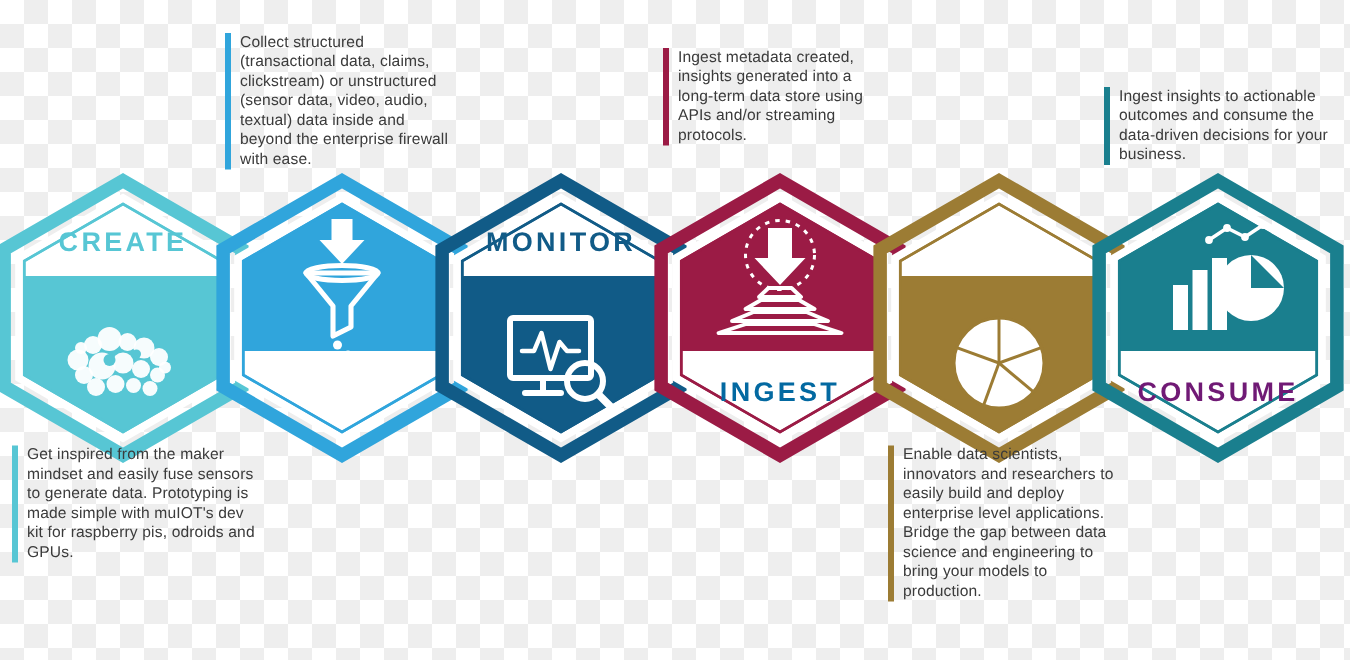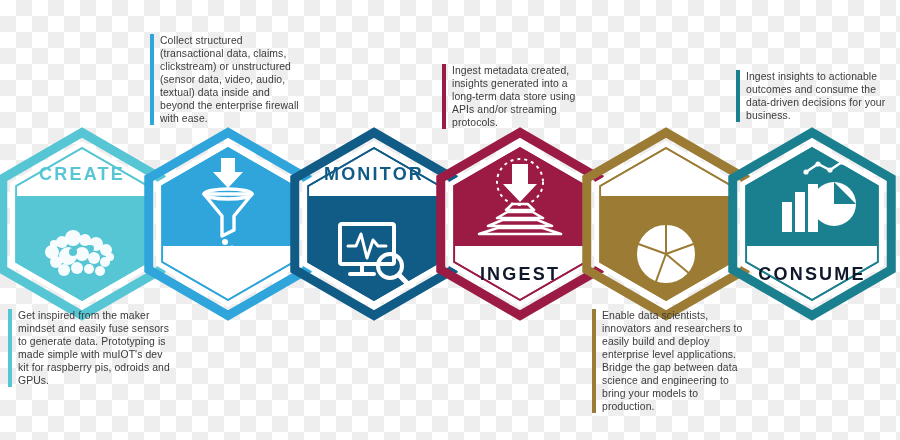--- a/index.html
+++ b/index.html
@@ -7,21 +7,21 @@
     width:900px;height:440px;
     font-family:"Liberation Sans", sans-serif;
     position:relative;overflow:hidden;
     background-color:#ffffff;
     background-image:
       linear-gradient(45deg,#eeeeee 25%,transparent 25%,transparent 75%,#eeeeee 75%),
       linear-gradient(45deg,#eeeeee 25%,transparent 25%,transparent 75%,#eeeeee 75%);
     background-size:32px 32px;
     background-position:0 0,16px 16px;
   }
-  #stage{position:absolute;left:0;top:0;width:900px;height:337px;margin-top:12px;}
+  #stage{position:absolute;left:0;top:0;width:900px;height:337px;}
 
   .callout{position:absolute;display:flex;gap:6px;align-items:flex-start;}
   .bar{width:4px;border-radius:0;flex:0 0 4px;align-self:stretch;}
   .ctext{
     font-size:10.4px;line-height:13.0px;color:#3b3b3b;
     letter-spacing:.1px;white-space:pre-line;
   }
   .badge-label{
     position:absolute;font-weight:bold;letter-spacing:2.2px;
     text-align:right;white-space:nowrap;
@@ -162,21 +162,21 @@
           <circle cx="30" cy="-36" r="2.6" fill="#ffffff" stroke="none"></circle>
         </g>
       </g>
     </svg>
 
   <div class="callout" style="left:150px;top:22px;width:152px;">
     <div class="bar" style="background:#30A5DC;"></div>
     <div class="ctext">Collect structured (transactional data, claims, clickstream) or unstructured (sensor data, video, audio, textual) data inside and beyond the enterprise firewall with ease.</div>
   </div>
 
-  <div class="callout" style="left:442px;top:52px;width:152px;">
+  <div class="callout" style="left:442px;top:32px;width:152px;">
     <div class="bar" style="background:#9B1B45;"></div>
     <div class="ctext">Ingest metadata created, insights generated into a long-term data store using APIs and/or streaming protocols.</div>
   </div>
 
   <div class="callout" style="left:736px;top:58px;width:156px;">
     <div class="bar" style="background:#1A7F8E;"></div>
     <div class="ctext">Ingest insights to actionable outcomes and consume the data-driven decisions for your business.</div>
   </div>
 
   <div class="callout" style="left:8px;top:297px;width:162px;">
@@ -185,15 +185,15 @@
   </div>
 
 
   <div class="callout" style="left:592px;top:297px;width:160px;">
     <div class="bar" style="background:#9C7C34;"></div>
     <div class="ctext">Enable data scientists, innovators and researchers to easily build and deploy enterprise level applications. Bridge the gap between data science and engineering to bring your models to production.</div>
   </div>
 
 <div class="badge-label" style="color: rgb(87, 198, 212); left: 82px; top: 162px; font-size: 18px;">CREATE</div>
     <div class="badge-label" style="color: rgb(17, 91, 135); left: 374px; top: 162px; font-size: 18px;">MONITOR</div>
-    <div class="badge-label" style="color: #0f172a; left: 520px; top: 262px; font-size: 18px;">INGEST</div>
-    <div class="badge-label" style="color: #0f172a; left: 812px; top: 262px; font-size: 18px;">CONSUME</div>
+    <div class="badge-label" style="color: #0369a1; left: 520px; top: 262px; font-size: 18px;">INGEST</div>
+    <div class="badge-label" style="color: #701a75; left: 812px; top: 262px; font-size: 18px;">CONSUME</div>
   </div>
 
 </body></html>

